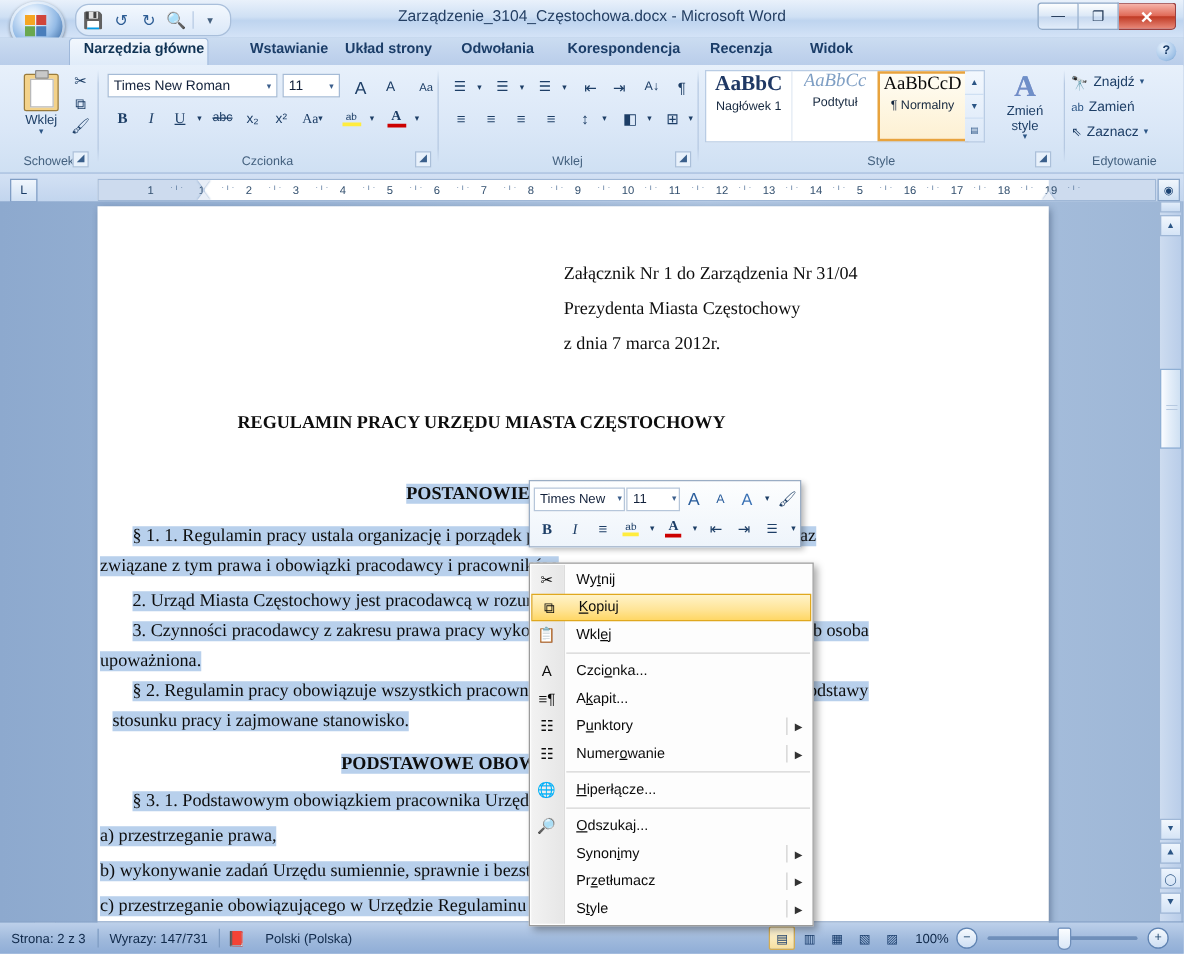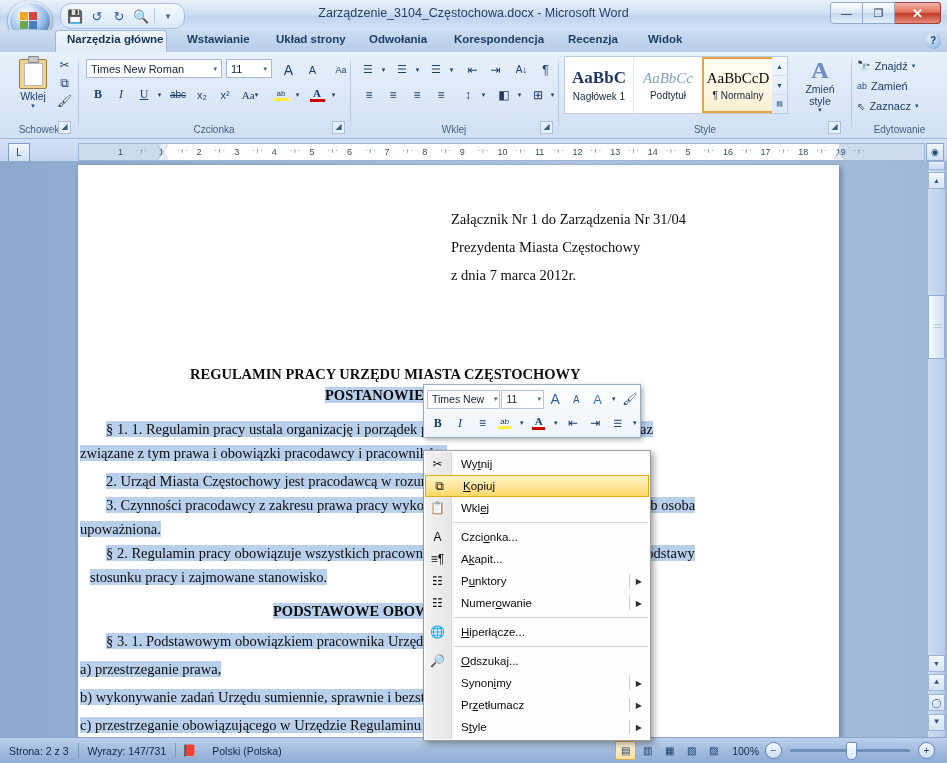--- a/index.html
+++ b/index.html
@@ -92,21 +92,21 @@
   .sq{position:absolute;display:flex;align-items:center;justify-content:center;
       border:1px solid transparent;border-radius:3px;cursor:pointer;color:#1d3e66;font-size:12px;}
 
   
   #g-para{left:352px;width:204px;}
   
   #g-styles{left:560px;width:290px;}
   .styleGallery{position:absolute;left:4px;top:3px;height:56px;display:flex;
      border:1px solid #b9cce4;background:#fff;}
   .stItem{width:68px;border-right:1px solid #e2eaf4;display:flex;flex-direction:column;
-     align-items:center;justify-content:center;cursor:pointer;}
+     align-items:center;justify-content:flex-start;cursor:pointer;}
   .stItem.sel{border:2px solid #e8a33d;background:linear-gradient(#fffdf4,#fdf0d2);}
   .stPrev{font-family:"Liberation Serif",serif;font-size:15px;color:#1f3864;white-space:nowrap;overflow:hidden;}
   .stName{font-size:10px;color:#16283f;margin-top:3px;white-space:nowrap;}
   .galNav{position:absolute;top:3px;width:15px;height:56px;display:flex;flex-direction:column;
      border:1px solid #b9cce4;border-left:none;background:linear-gradient(#f3f8fe,#dbe8f8);}
   .galNav div{flex:1;display:flex;align-items:center;justify-content:center;font-size:7px;color:#2b5585;cursor:pointer;border-bottom:1px solid #cfe0f3;}
 
   
   #g-edit{left:852px;width:95px;}
   .eitem{position:absolute;left:2px;display:flex;align-items:center;gap:4px;
@@ -225,21 +225,21 @@
     <div id="wintitle">Zarządzenie_3104_Częstochowa.docx - Microsoft Word</div>
     <div id="winbtns">
       <div class="wb first">—</div>
       <div class="wb">❐</div>
       <div class="wb close">✕</div>
     </div>
   </div>
 
   <div id="tabbar">
     <div class="tab active" style="left:55px;width:112px;text-align:center;box-sizing:border-box;">Narzędzia główne</div>
-    <div class="tab" style="left:176px;text-align:right;">Wstawianie</div>
+    <div class="tab" style="left:189px;text-align:right;">Wstawianie</div>
     <div class="tab" style="left:265px;">Układ strony</div>
     <div class="tab" style="left:358px;">Odwołania</div>
     <div class="tab" style="left:443px;">Korespondencja</div>
     <div class="tab" style="left:557px;">Recenzja</div>
     <div class="tab" style="left:637px;">Widok</div>
     <div id="helpq">?</div>
   </div>
 
   <div id="ribbon">
 
@@ -463,21 +463,21 @@
       <div class="mkv" style="top: 498px;">13</div>
       <div class="mkv" style="top: 508px; font-size: 7px; color: rgb(95, 125, 160); line-height: 7px;">·<br>ı<br>·</div>
     </div>
 
   <div id="docarea">
     <div id="page">
       <div class="doc" id="doclines">
           <div class="ln" style="left: 373px; top: 46px;"><span>Załącznik Nr 1 do Zarządzenia Nr 31/04</span></div>
           <div class="ln" style="left: 373px; top: 74px;"><span>Prezydenta Miasta Częstochowy</span></div>
           <div class="ln" style="left: 373px; top: 102px;"><span>z dnia 7 marca 2012r.</span></div>
-          <div class="ln bold" style="left: 112px; top: 165px; margin-top: 36px;"><span>REGULAMIN PRACY URZĘDU MIASTA CZĘSTOCHOWY</span></div>
+          <div class="ln bold" style="left: 112px; top: 165px;"><span>REGULAMIN PRACY URZĘDU MIASTA CZĘSTOCHOWY</span></div>
           <div class="ln bold" style="left: 247px; top: 222px;"><span class="hl">POSTANOWIENIA OGÓLNE</span></div>
           <div class="ln" style="left: 28px; top: 256px;"><span class="hl">§ 1. 1. Regulamin pracy ustala organizację i porządek pracy Urzędu Miasta Częstochowy oraz</span></div>
           <div class="ln" style="left: 2px; top: 280px;"><span class="hl">związane z tym prawa i obowiązki pracodawcy i pracowników.</span></div>
           <div class="ln" style="left: 28px; top: 308px;"><span class="hl">2. Urząd Miasta Częstochowy jest pracodawcą w rozumieniu przepisów prawa pracy.</span></div>
           <div class="ln" style="left: 28px; top: 332px;"><span class="hl">3. Czynności pracodawcy z zakresu prawa pracy wykonuje Prezydent Miasta Częstochowy lub osoba</span></div>
           <div class="ln" style="left: 2px; top: 356px;"><span class="hl">upoważniona.</span></div>
           <div class="ln" style="left: 28px; top: 380px;"><span class="hl">§ 2. Regulamin pracy obowiązuje wszystkich pracowników Urzędu, bez względu na rodzaj podstawy</span></div>
           <div class="ln" style="left: 12px; top: 404px;"><span class="hl">stosunku pracy i zajmowane stanowisko.</span></div>
           <div class="ln bold" style="left: 195px; top: 438px;"><span class="hl">PODSTAWOWE OBOWIĄZKI PRACOWNIKA</span></div>
           <div class="ln" style="left: 28px; top: 468px;"><span class="hl">§ 3. 1. Podstawowym obowiązkiem pracownika Urzędu jest:</span></div>

